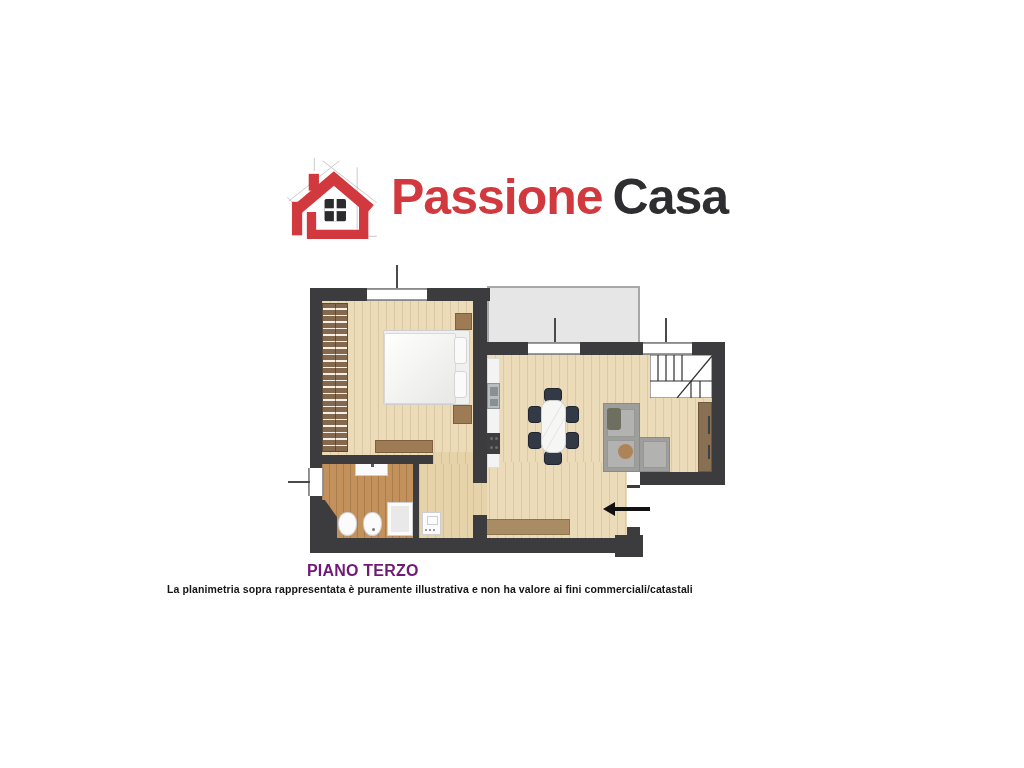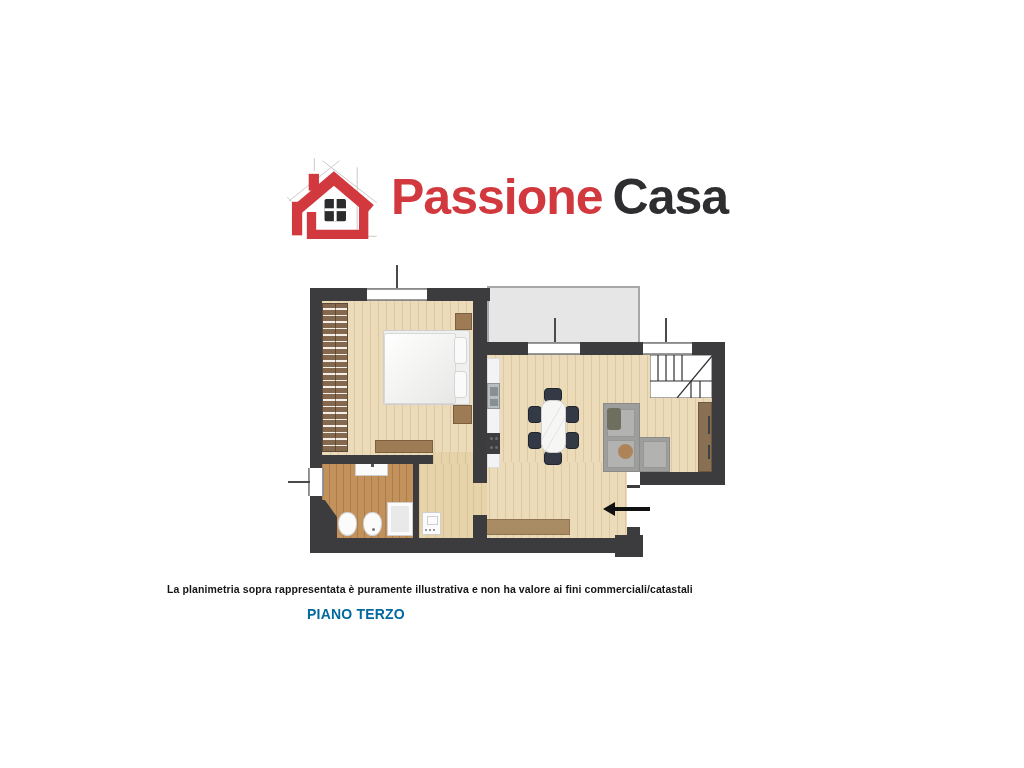--- a/index.html
+++ b/index.html
@@ -62,21 +62,21 @@
   .burner { background:#6c6c70; border-radius:50%; width:3px; height:3px; position:absolute; }
 
   .white-fix { background:#fbfbfb; border:1px solid #cfcfcf; }
   .oval { border-radius:45% 45% 48% 48%; }
   .shower-inner { background:#e9e9e9; }
 
   .arrow-line { background:#111111; }
   .arrow-head { width:0; height:0; border-top:7px solid transparent; border-bottom:7px solid transparent; border-right:12px solid #111111; }
 
   
-  #floor-label { position:absolute; left:307px; top:562px; font-size:14px; font-weight:bold; color:#0369a1; letter-spacing:.2px;margin-top:44px; }
+  #floor-label { position:absolute; left:307px; top:562px; font-size:16px; font-weight:bold; color:#701a75; letter-spacing:.2px; }
   #disclaimer { position:absolute; left:0; top:583px; width:860px; text-align:center;
                 font-size:10.5px; font-weight:bold; color:#151515; letter-spacing:.1px; }
 </style>
 </head>
 <body>
 
 <div id="logo">
   <span>
     <svg width="94" height="82" viewBox="0 0 100 88">
 

